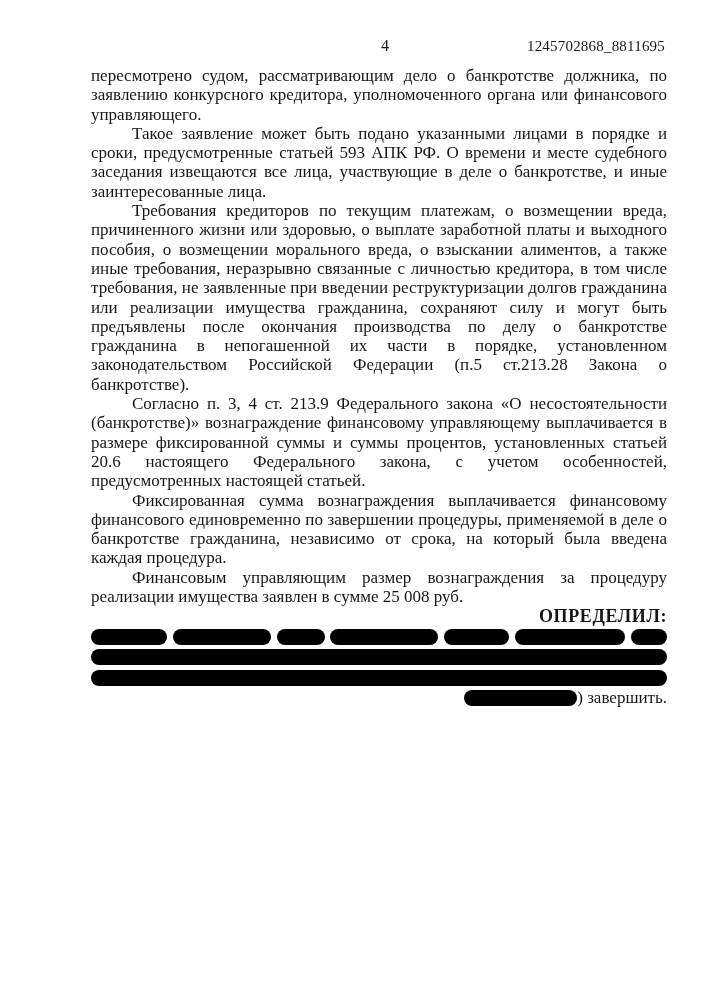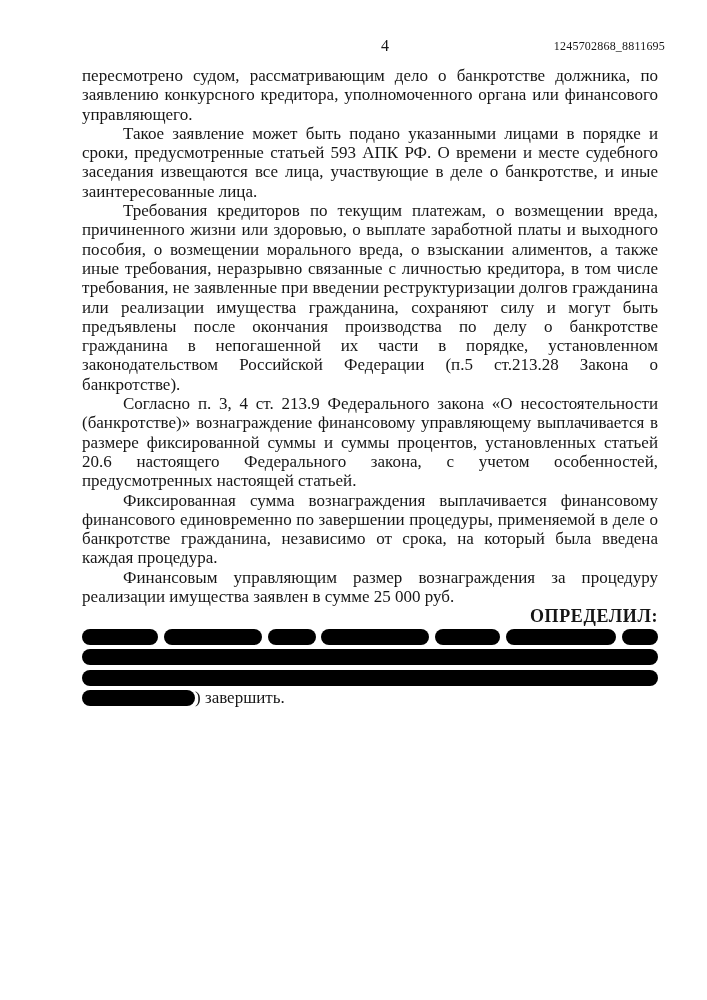--- a/index.html
+++ b/index.html
@@ -18,28 +18,28 @@
     left: 97px;
     width: 576px;
     text-align: center;
     font-size: 16px;
     line-height: 18px;
   }
   .doc-id {
     position: absolute;
     top: 38px;
     right: 42px;
-    font-size: 12px;
+    font-size: 15px;
     line-height: 17px;
     letter-spacing: 0.2px;
   }
   .content {
     position: absolute;
     top: 66px;
-    left: 82px;
+    left: 91px;
     width: 576px;
     font-size: 17px;
     line-height: 19.3px;
     text-align: justify;
   }
   .content p { margin: 0; text-indent: 41px; }
   .content p.no-indent { text-indent: 0; }
   .ruling-heading {
     margin: 0;
     text-align: right;
@@ -73,41 +73,41 @@
   }
   .red-full-line {
     display: flex;
     align-items: center;
     height: 20.5px;
   }
   .red-full-line .red-bar { width: 100%; height: 16px; }
   .tail-line {
     line-height: 20.5px;
     height: 20.5px;
-    text-align: left;
+    text-align: right;
     text-indent: 0;
   }
 </style>
 </head>
 <body>
 
 <div class="page" style="background: rgb(255, 255, 255); color: rgb(22, 22, 22);">
 
   <div class="page-number">4</div>
 
   <div class="doc-id">1245702868_8811695</div>
 
   <div class="content">
 
     <p class="no-indent">пересмотрено судом, рассматривающим дело о банкротстве должника, по заявлению конкурсного кредитора, уполномоченного органа или финансового управляющего.</p>
     <p>Такое заявление может быть подано указанными лицами в порядке и сроки, предусмотренные статьей 593 АПК РФ. О времени и месте судебного заседания извещаются все лица, участвующие в деле о банкротстве, и иные заинтересованные лица.</p>
     <p>Требования кредиторов по текущим платежам, о возмещении вреда, причиненного жизни или здоровью, о выплате заработной платы и выходного пособия, о возмещении морального вреда, о взыскании алиментов, а также иные требования, неразрывно связанные с личностью кредитора, в том числе требования, не заявленные при введении реструктуризации долгов гражданина или реализации имущества гражданина, сохраняют силу и могут быть предъявлены после окончания производства по делу о банкротстве гражданина в непогашенной их части в порядке, установленном законодательством Российской Федерации (п.5 ст.213.28 Закона о банкротстве).</p>
     <p>Согласно п. 3, 4 ст. 213.9 Федерального закона «О несостоятельности (банкротстве)» вознаграждение финансовому управляющему выплачивается в размере фиксированной суммы и суммы процентов, установленных статьей 20.6 настоящего Федерального закона, с учетом особенностей, предусмотренных настоящей статьей.</p>
     <p>Фиксированная сумма вознаграждения выплачивается финансовому финансового единовременно по завершении процедуры, применяемой в деле о банкротстве гражданина, независимо от срока, на который была введена каждая процедура.</p>
-    <p>Финансовым управляющим размер вознаграждения за процедуру реализации имущества заявлен в сумме 25 000 руб.</p>
+    <p>Финансовым управляющим размер вознаграждения за процедуру реализации имущества заявлен в сумме 25 008 руб.</p>
 
     <p class="ruling-heading">ОПРЕДЕЛИЛ:</p>
 
 
     <div class="red-word-row">
         <span class="red-bar" style="width: 76px; background: rgb(0, 0, 0);"></span>
         <span class="red-bar" style="width: 98px; background: rgb(0, 0, 0);"></span>
         <span class="red-bar" style="width: 48px; background: rgb(0, 0, 0);"></span>
         <span class="red-bar" style="width: 108px; background: rgb(0, 0, 0);"></span>
         <span class="red-bar" style="width: 65px; background: rgb(0, 0, 0);"></span>

